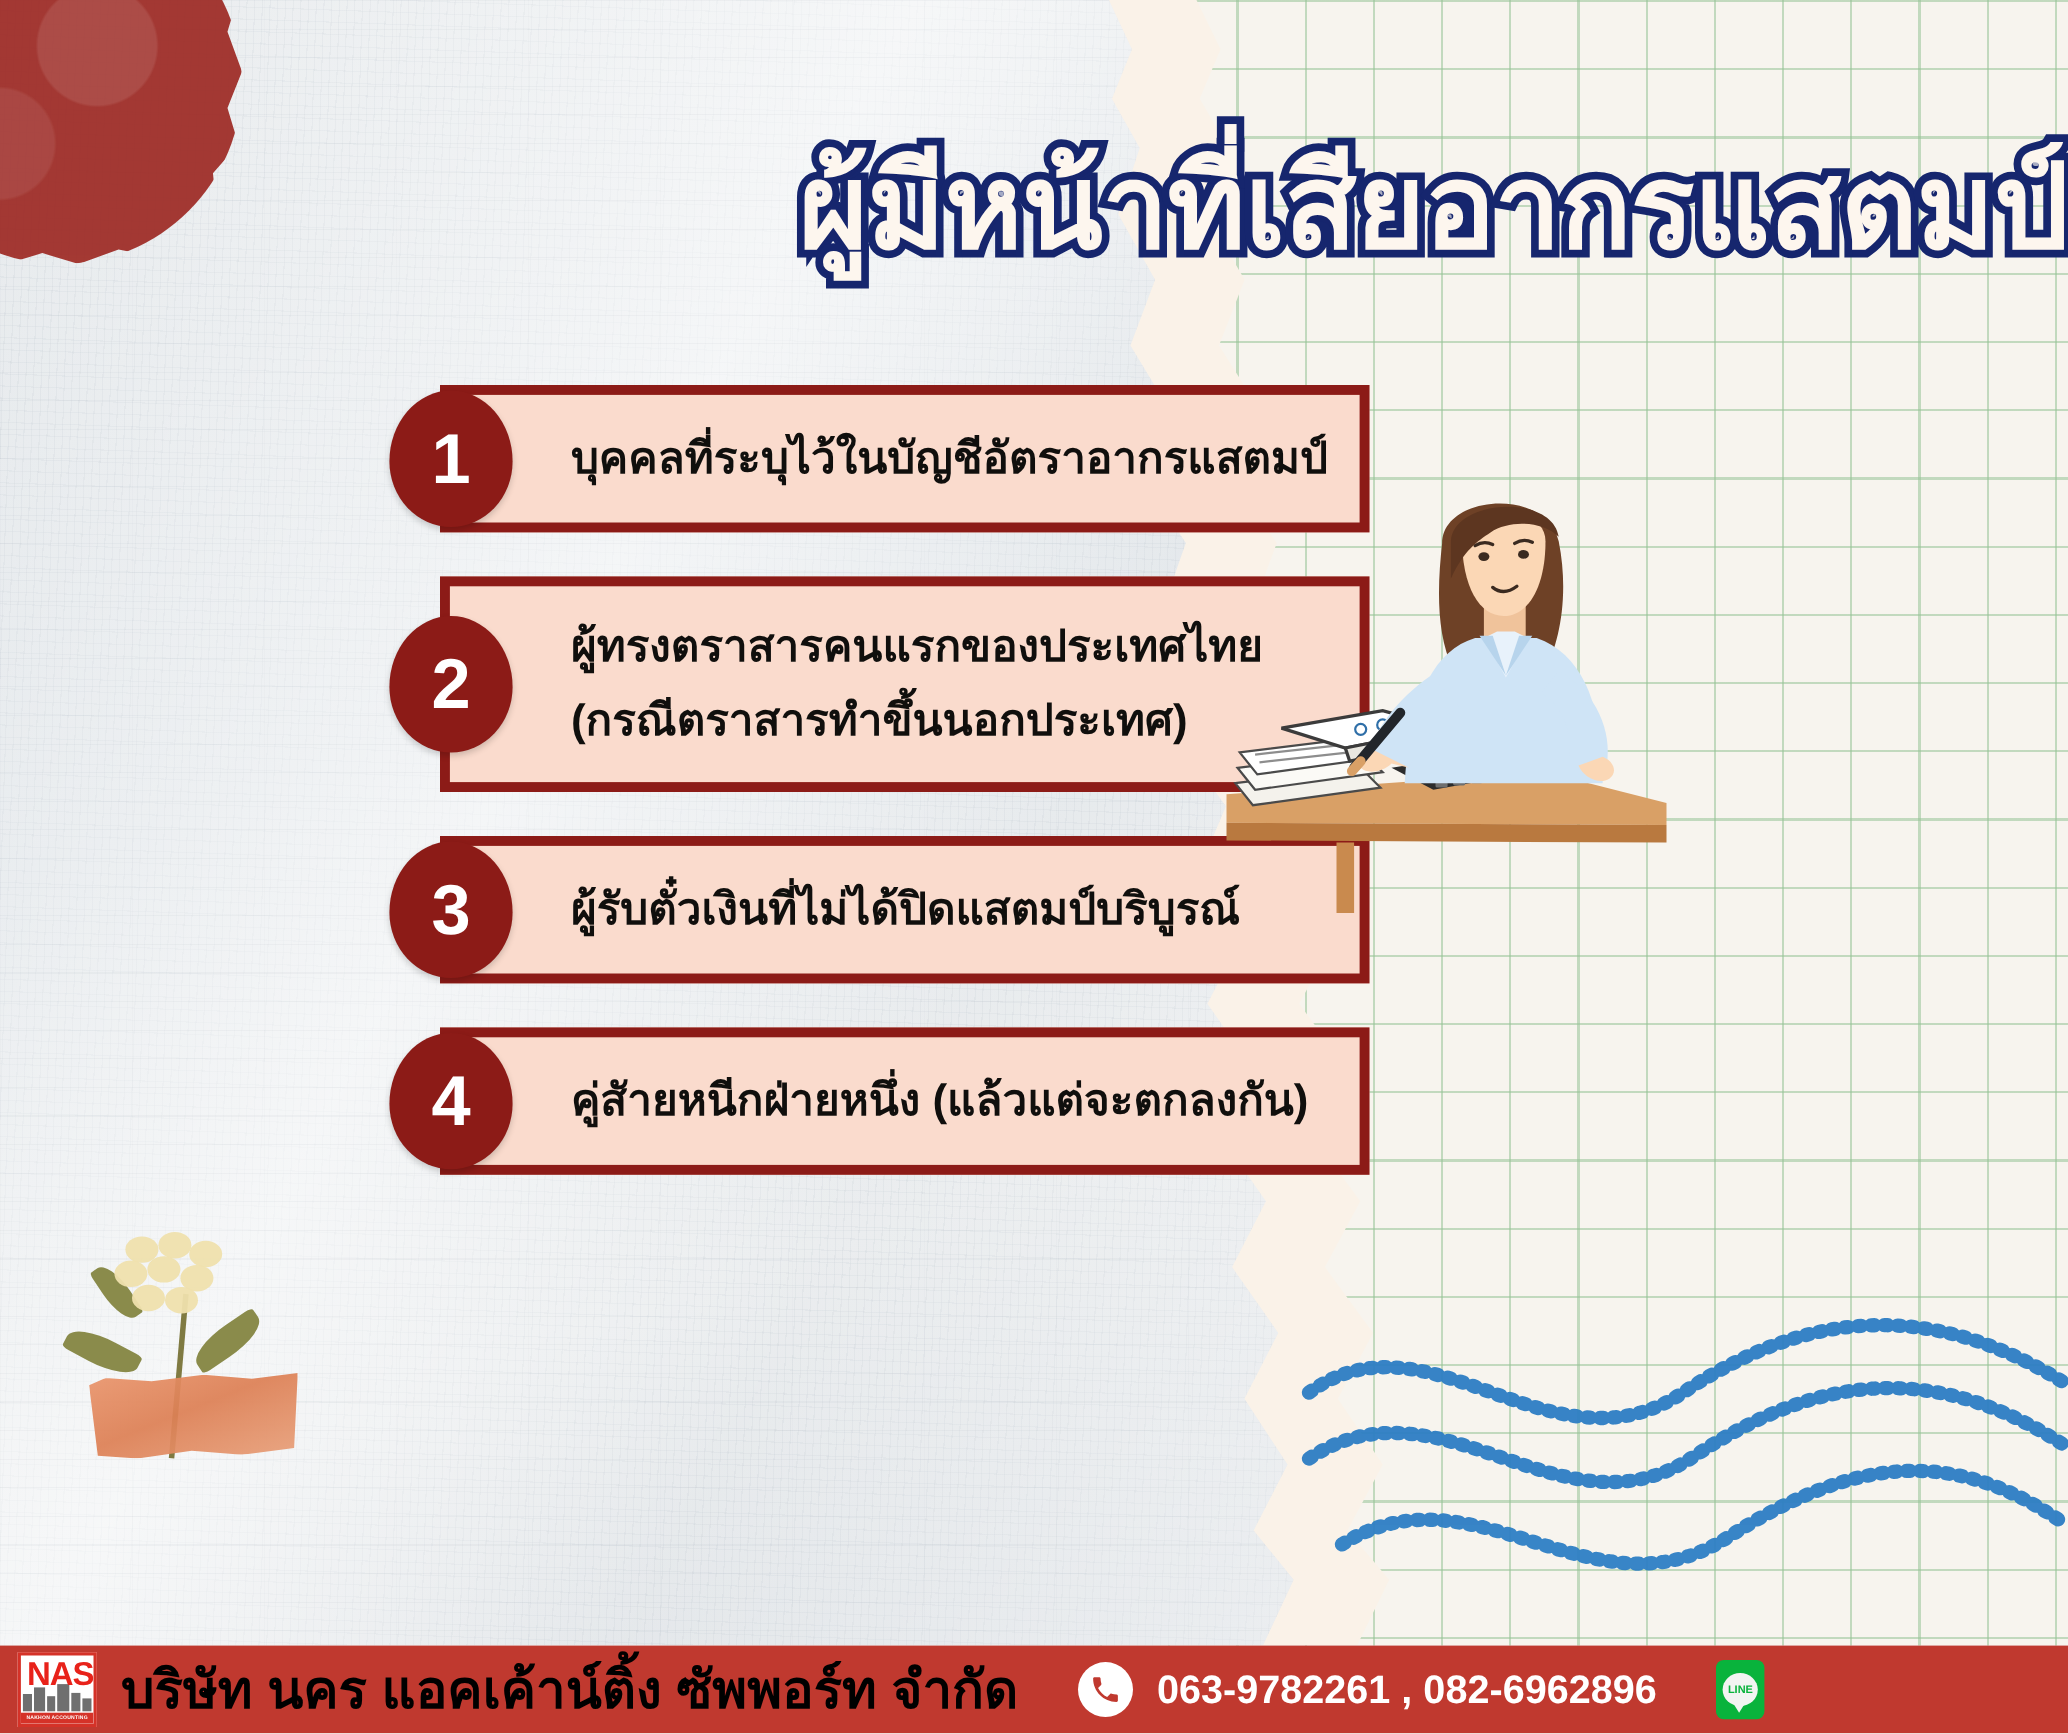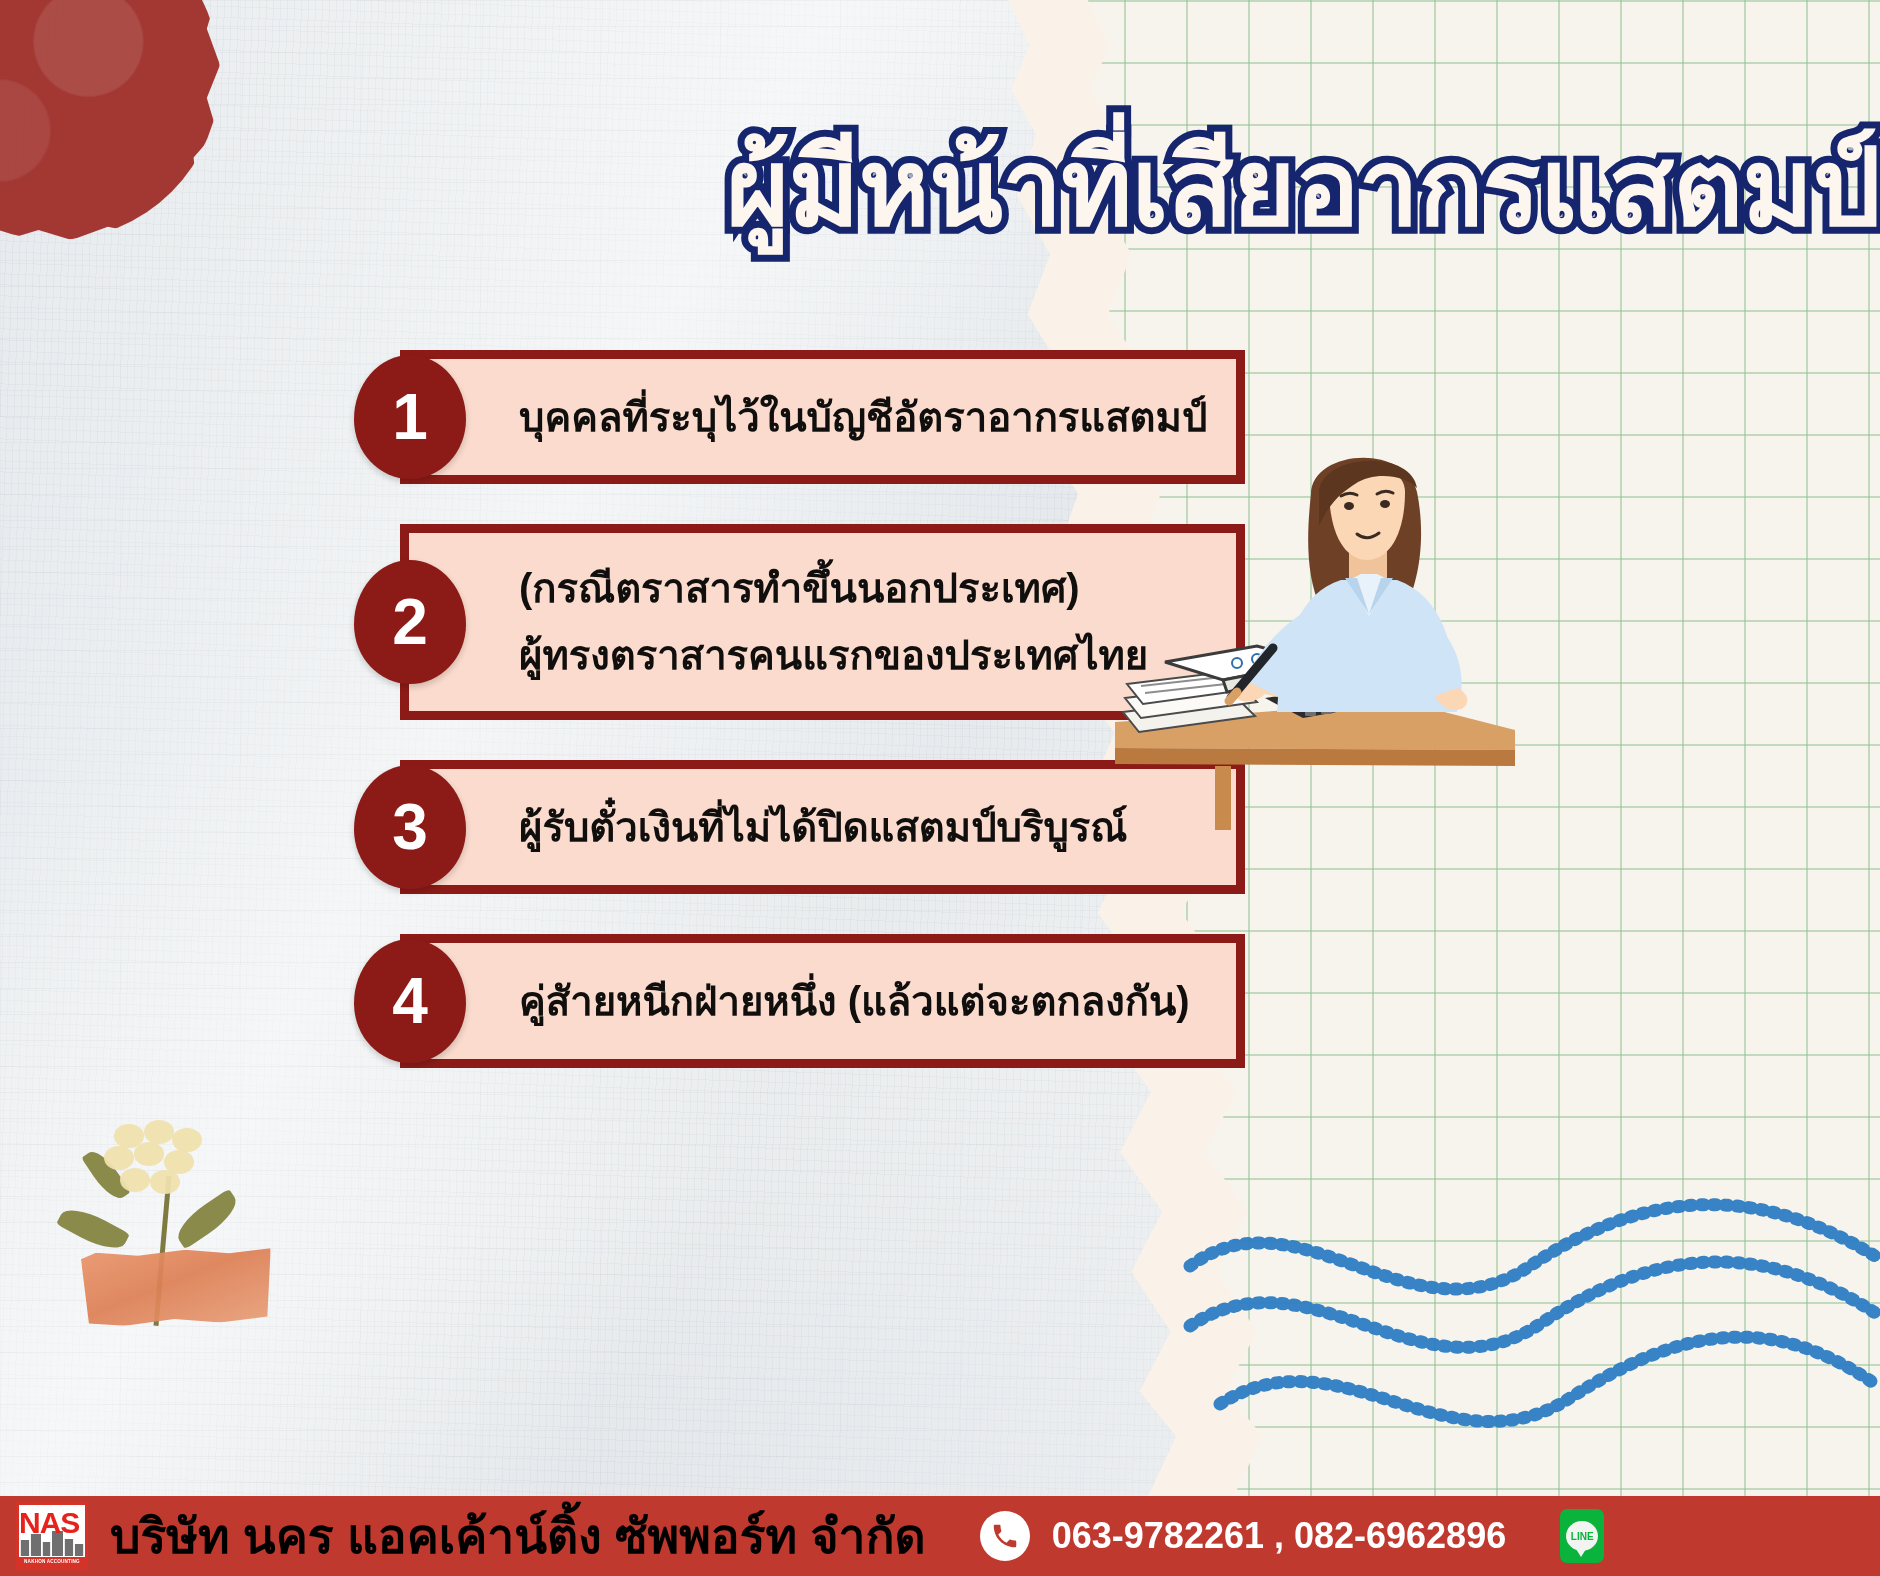--- a/index.html
+++ b/index.html
@@ -254,21 +254,21 @@
   }
 
   .nas-logo{
     width:72px; height:68px;
     background:#ffffff;
     border:3px solid #d53228;
     position:relative;
     flex:0 0 auto;
     display:flex;
     flex-direction:column;
-    align-items:flex-start;
+    align-items:flex-end;
     justify-content:flex-start;
     overflow:hidden;
   }
   .nas-logo .nas-text{
     font-family:"Liberation Sans", sans-serif;
     font-size:30px; font-weight:700;
     color:#e8221a; line-height:1;
     letter-spacing:-1px;
     margin-top:3px;
     position:relative; z-index:2;
@@ -364,22 +364,22 @@
     <div class="item">
       <div class="badge">1</div>
       <div class="lines">
         <div class="line">บุคคลที่ระบุไว้ในบัญชีอัตราอากรแสตมป์</div>
       </div>
     </div>
 
     <div class="item two-line">
       <div class="badge">2</div>
       <div class="lines">
+        <div class="line">ผู้ทรงตราสารคนแรกของประเทศไทย</div>
         <div class="line">(กรณีตราสารทำขึ้นนอกประเทศ)</div>
-        <div class="line">ผู้ทรงตราสารคนแรกของประเทศไทย</div>
       </div>
     </div>
 
     <div class="item">
       <div class="badge">3</div>
       <div class="lines">
         <div class="line">ผู้รับตั๋วเงินที่ไม่ได้ปิดแสตมป์บริบูรณ์</div>
       </div>
     </div>
 

